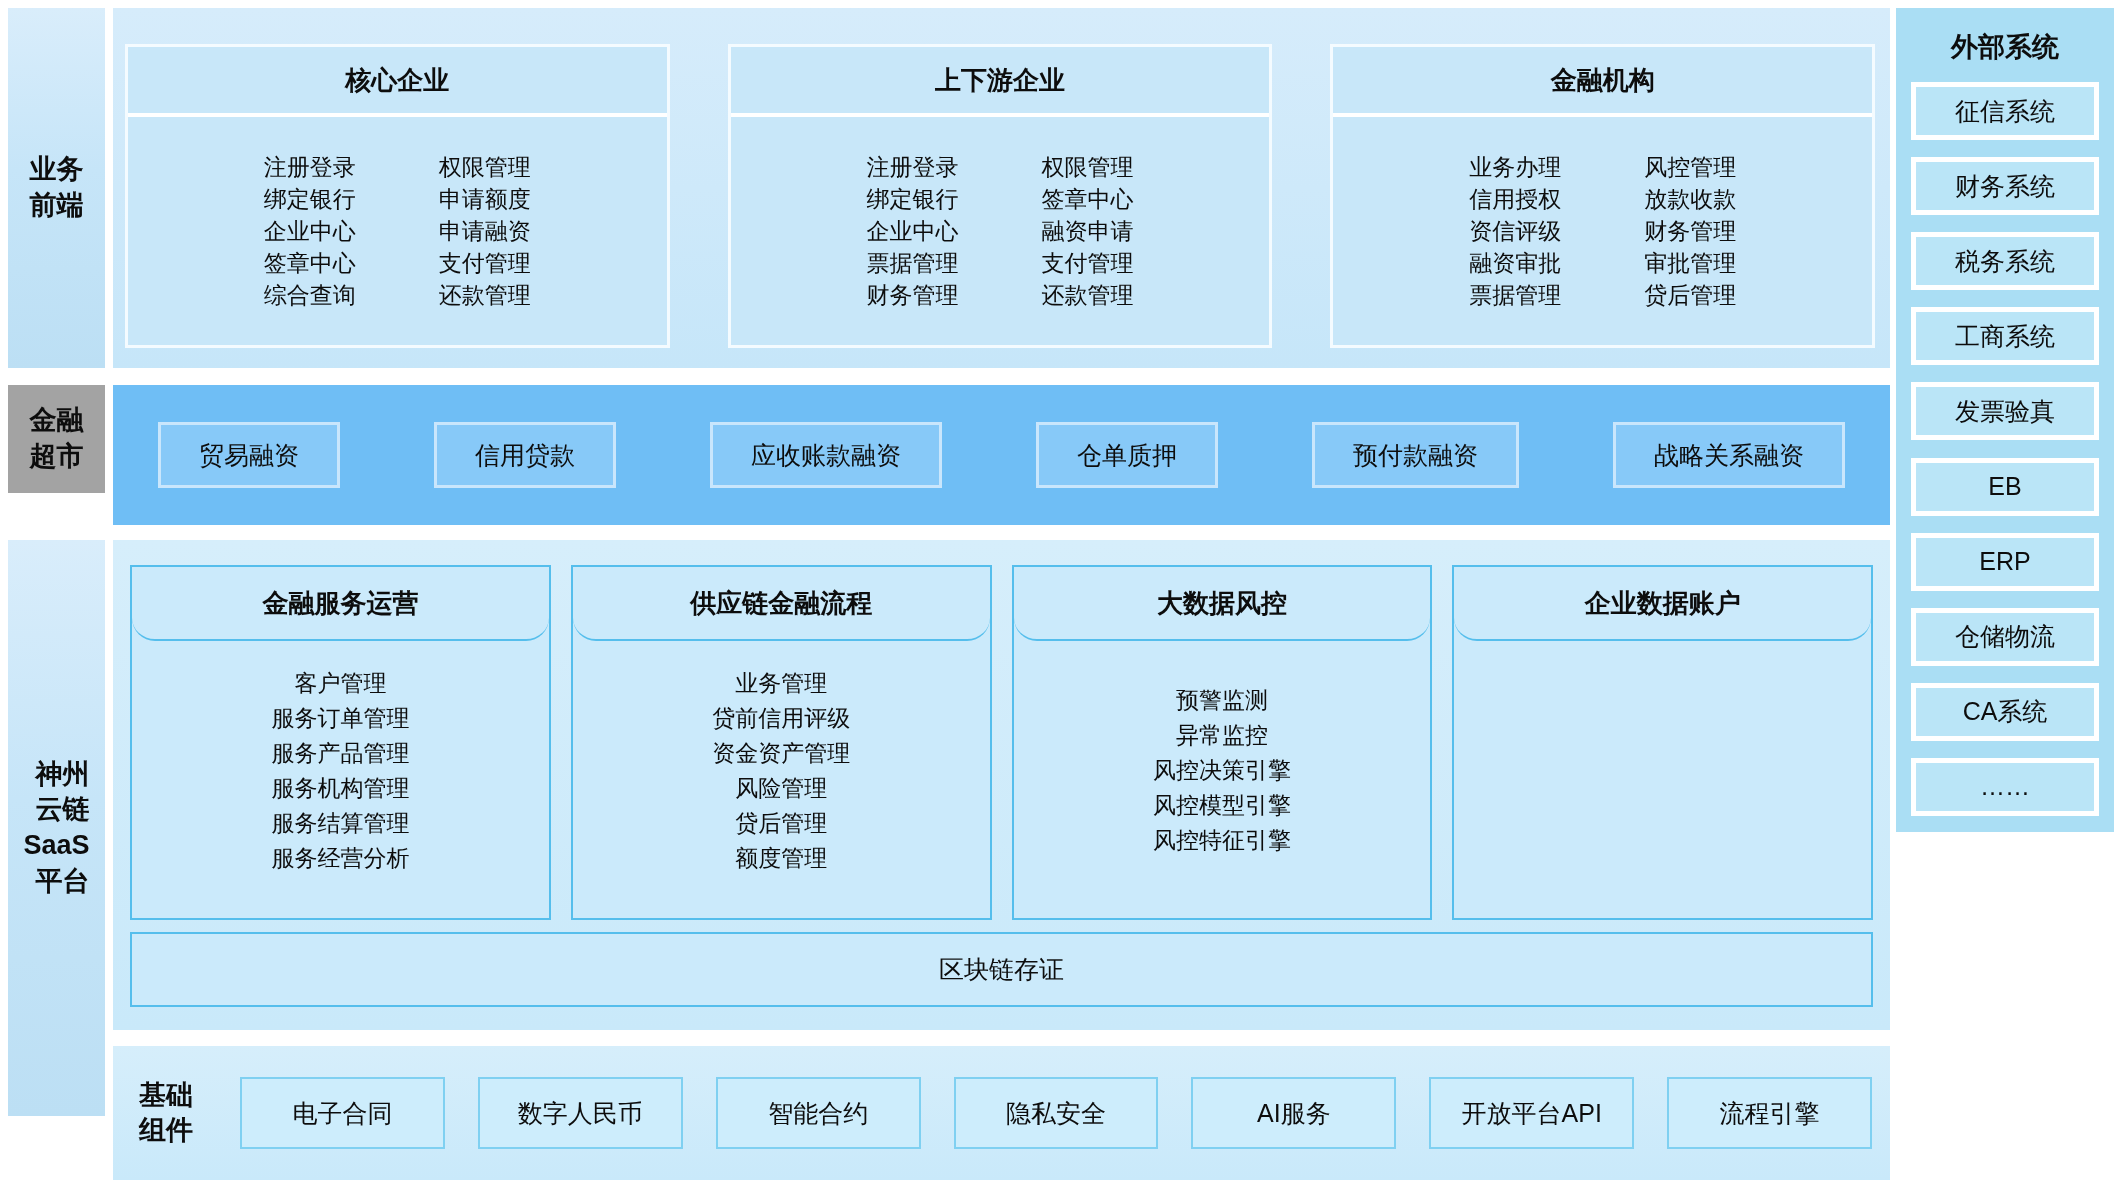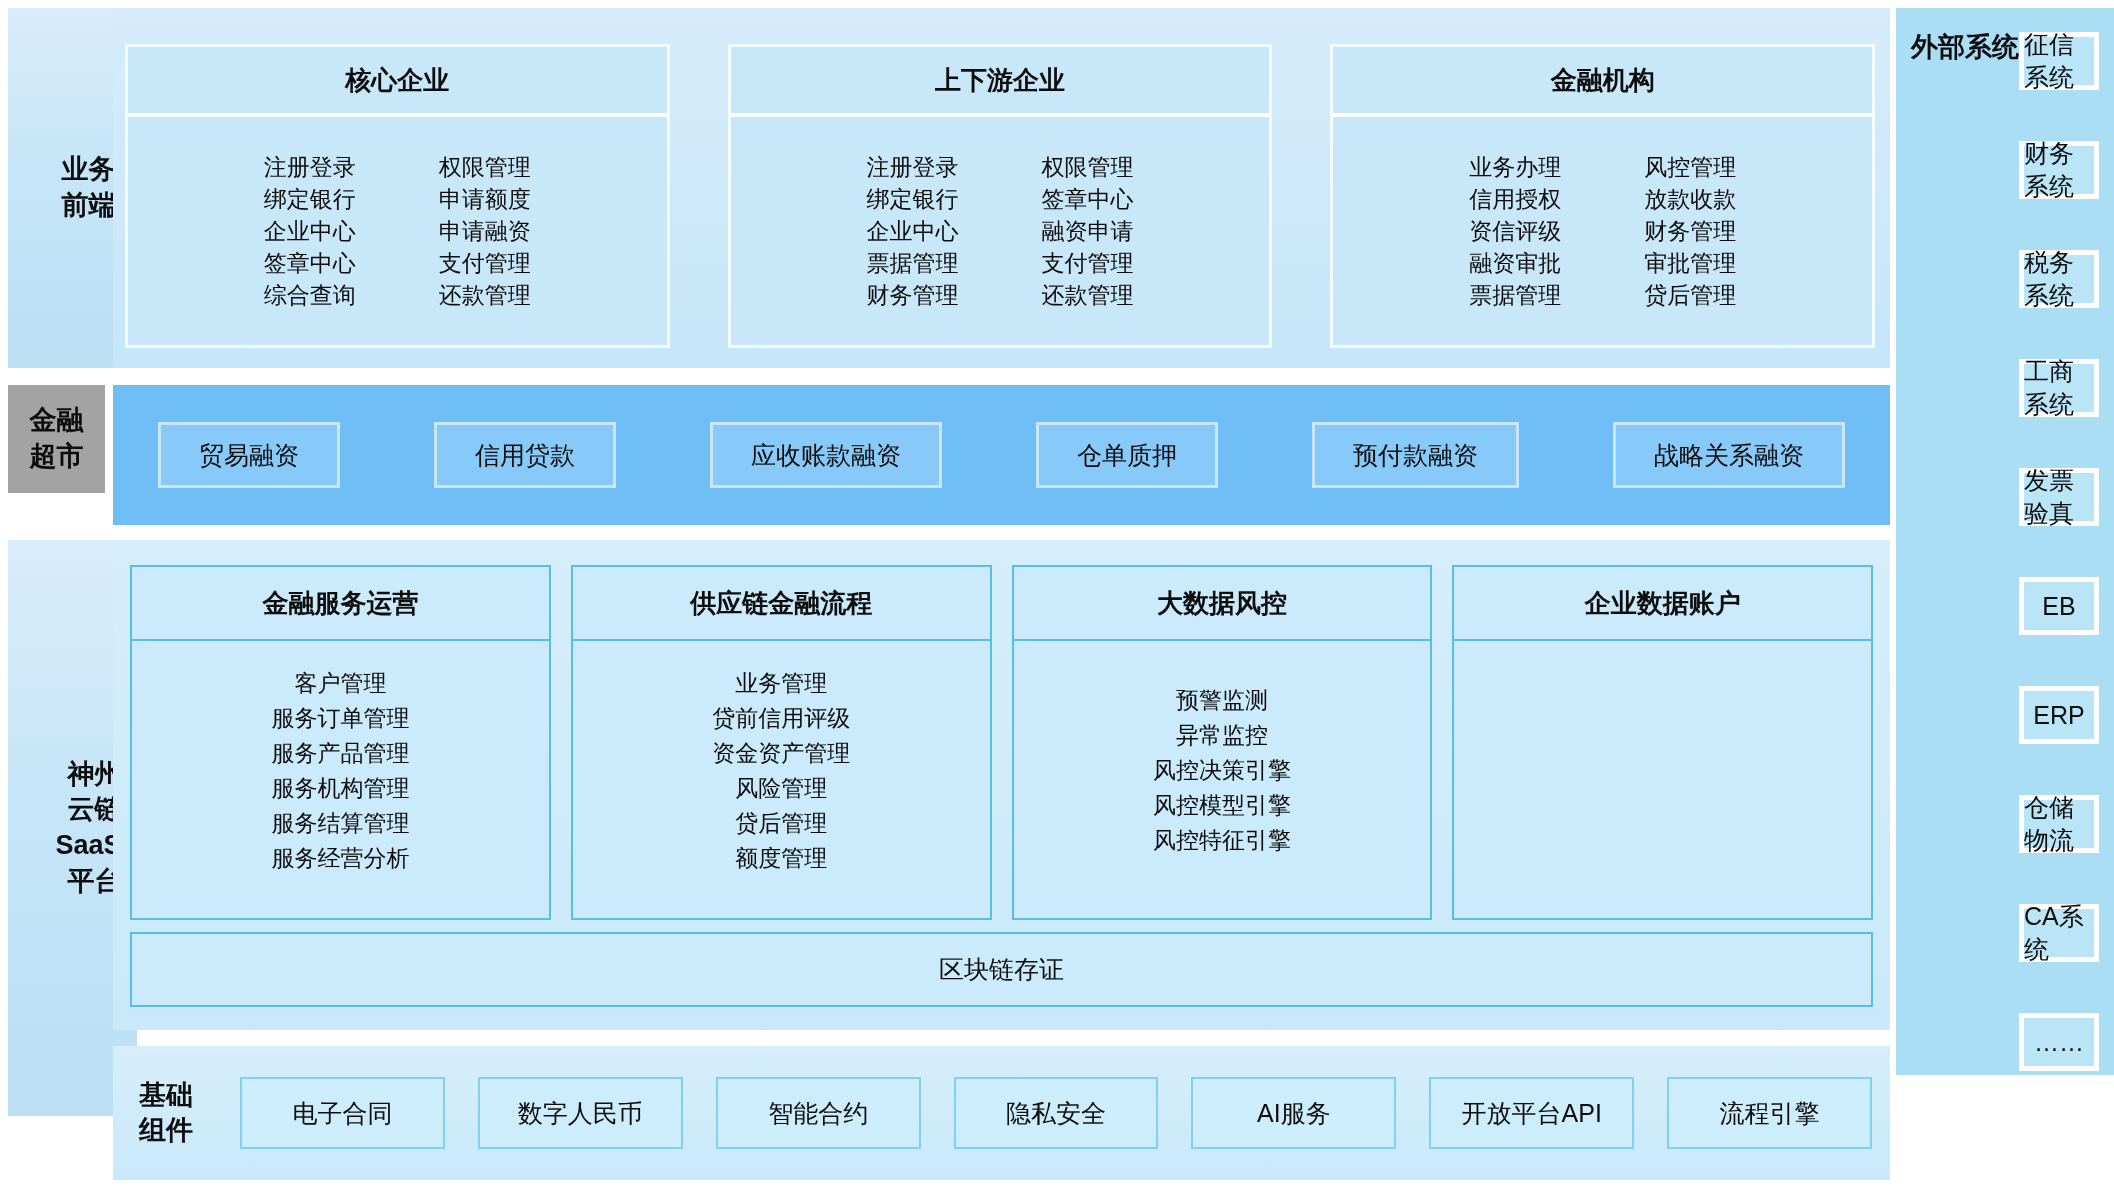--- a/index.html
+++ b/index.html
@@ -7,21 +7,21 @@
     position:relative;width:2114px;height:1187px;background:#ffffff;
     font-family:"Liberation Sans","DejaVu Sans",sans-serif;color:#0d0d0d;overflow:hidden;
   }
   
   .rail-box{
     position:absolute;left:8px;width:97px;
     display:flex;align-items:center;justify-content:center;
     font-weight:bold;font-size:27px;line-height:1.32;
     white-space:pre-line;text-align:center;
   }
-  .rail-light{background:linear-gradient(180deg,#d9edfb 0%,#c6e5f8 45%,#bcdff4 100%);padding-left:32px;}
+  .rail-light{background:linear-gradient(180deg,#d9edfb 0%,#c6e5f8 45%,#bcdff4 100%);}
   #rail-frontend{top:8px;height:360px;}
   #rail-market{top:385px;height:108px;background:#a3a3a3;}
   #rail-saas{top:540px;height:576px;text-align:right;}
   
   .top-section{
     position:absolute;left:113px;top:8px;width:1777px;height:360px;
     background:linear-gradient(180deg,#d6ecfb,#c6e6f9);
     display:flex;gap:58px;padding:36px 15px 20px 12px;box-sizing:border-box;
   }
   .group-box{
@@ -57,21 +57,21 @@
     padding:25px 17px 0 17px;box-sizing:border-box;
   }
   .saas-modules{display:flex;gap:20px;height:355px;}
   .module-box{
     flex:1;background:#cbeafb;border:2px solid #55beec;
     display:flex;flex-direction:column;box-sizing:border-box;
   }
   .module-header{
     height:72px;border-bottom:2px solid #55beec;flex:none;
     display:flex;align-items:center;justify-content:center;
-    font-size:26px;font-weight:bold;
+    font-size:26px;font-weight:bold;border-radius:23px;
   }
   .module-body{
     flex:1;display:flex;flex-direction:column;justify-content:center;align-items:center;
     font-size:23px;line-height:35px;padding-bottom:18px;
   }
   .blockchain-bar{
     margin-top:12px;height:75px;background:#cbeafb;border:2px solid #55beec;
     display:flex;align-items:center;justify-content:center;font-size:25px;box-sizing:border-box;
   }
   
@@ -85,23 +85,23 @@
     width:82px;flex:none;font-weight:bold;font-size:27px;line-height:1.3;
     white-space:pre-line;text-align:center;
   }
   .base-item{
     flex:1;height:72px;background:#cdedfc;border:2px solid #7fd0f1;
     display:flex;align-items:center;justify-content:center;
     font-size:25px;white-space:nowrap;box-sizing:border-box;
   }
   
   .right-rail{
-    position:absolute;left:1896px;top:8px;width:218px;height:1067px;
-    background:#aadef4;display:flex;flex-direction:row;
-    padding:14px 15px 4px 15px;box-sizing:border-box;
+    position:absolute;left:1896px;top:8px;width:218px;height:824px;
+    background:#aadef4;display:flex;flex-direction:column;
+    padding:14px 15px 16px 15px;box-sizing:border-box;
   }
   .right-title{
     height:50px;flex:none;display:flex;align-items:center;justify-content:center;
     font-size:27px;font-weight:bold;
   }
   .right-items{flex:1;display:flex;flex-direction:column;justify-content:space-between;padding-top:10px;}
   .right-item{
     height:58px;background:#bae5f7;border:5px solid #ffffff;
     display:flex;align-items:center;justify-content:center;
     font-size:25px;box-sizing:border-box;

